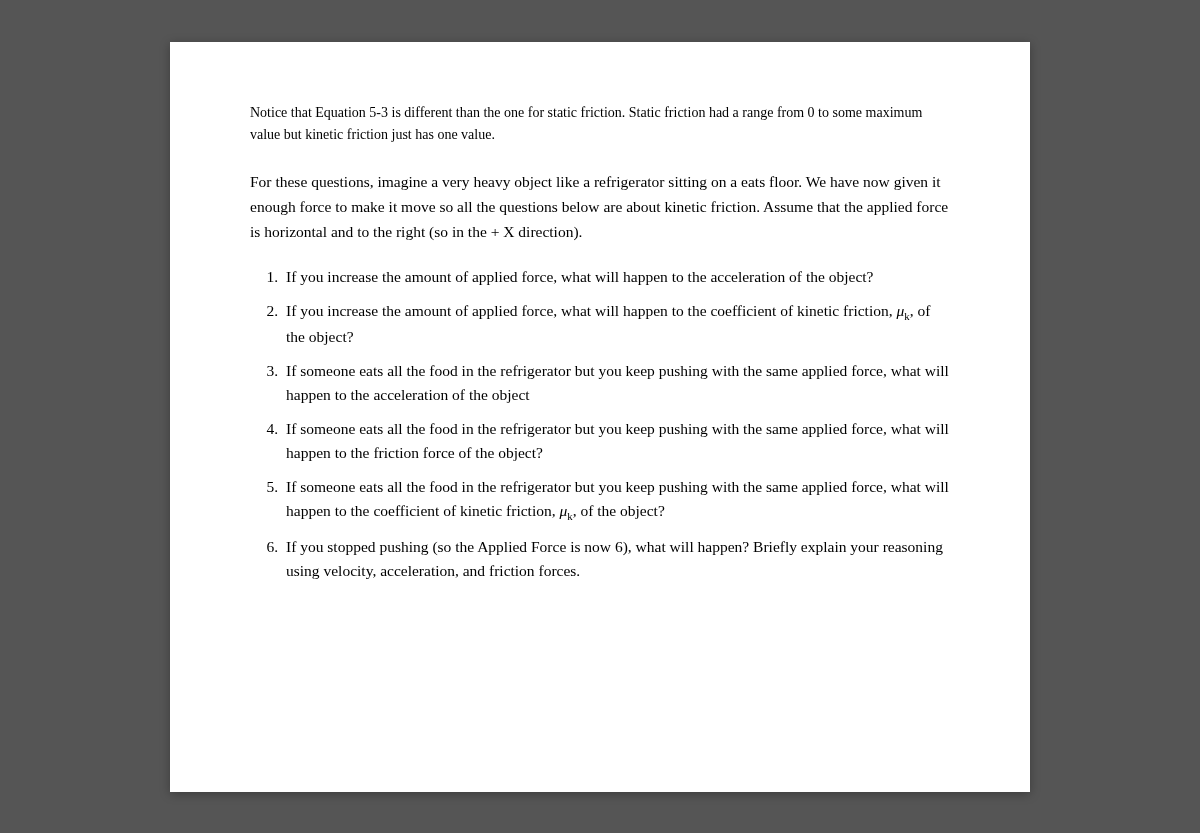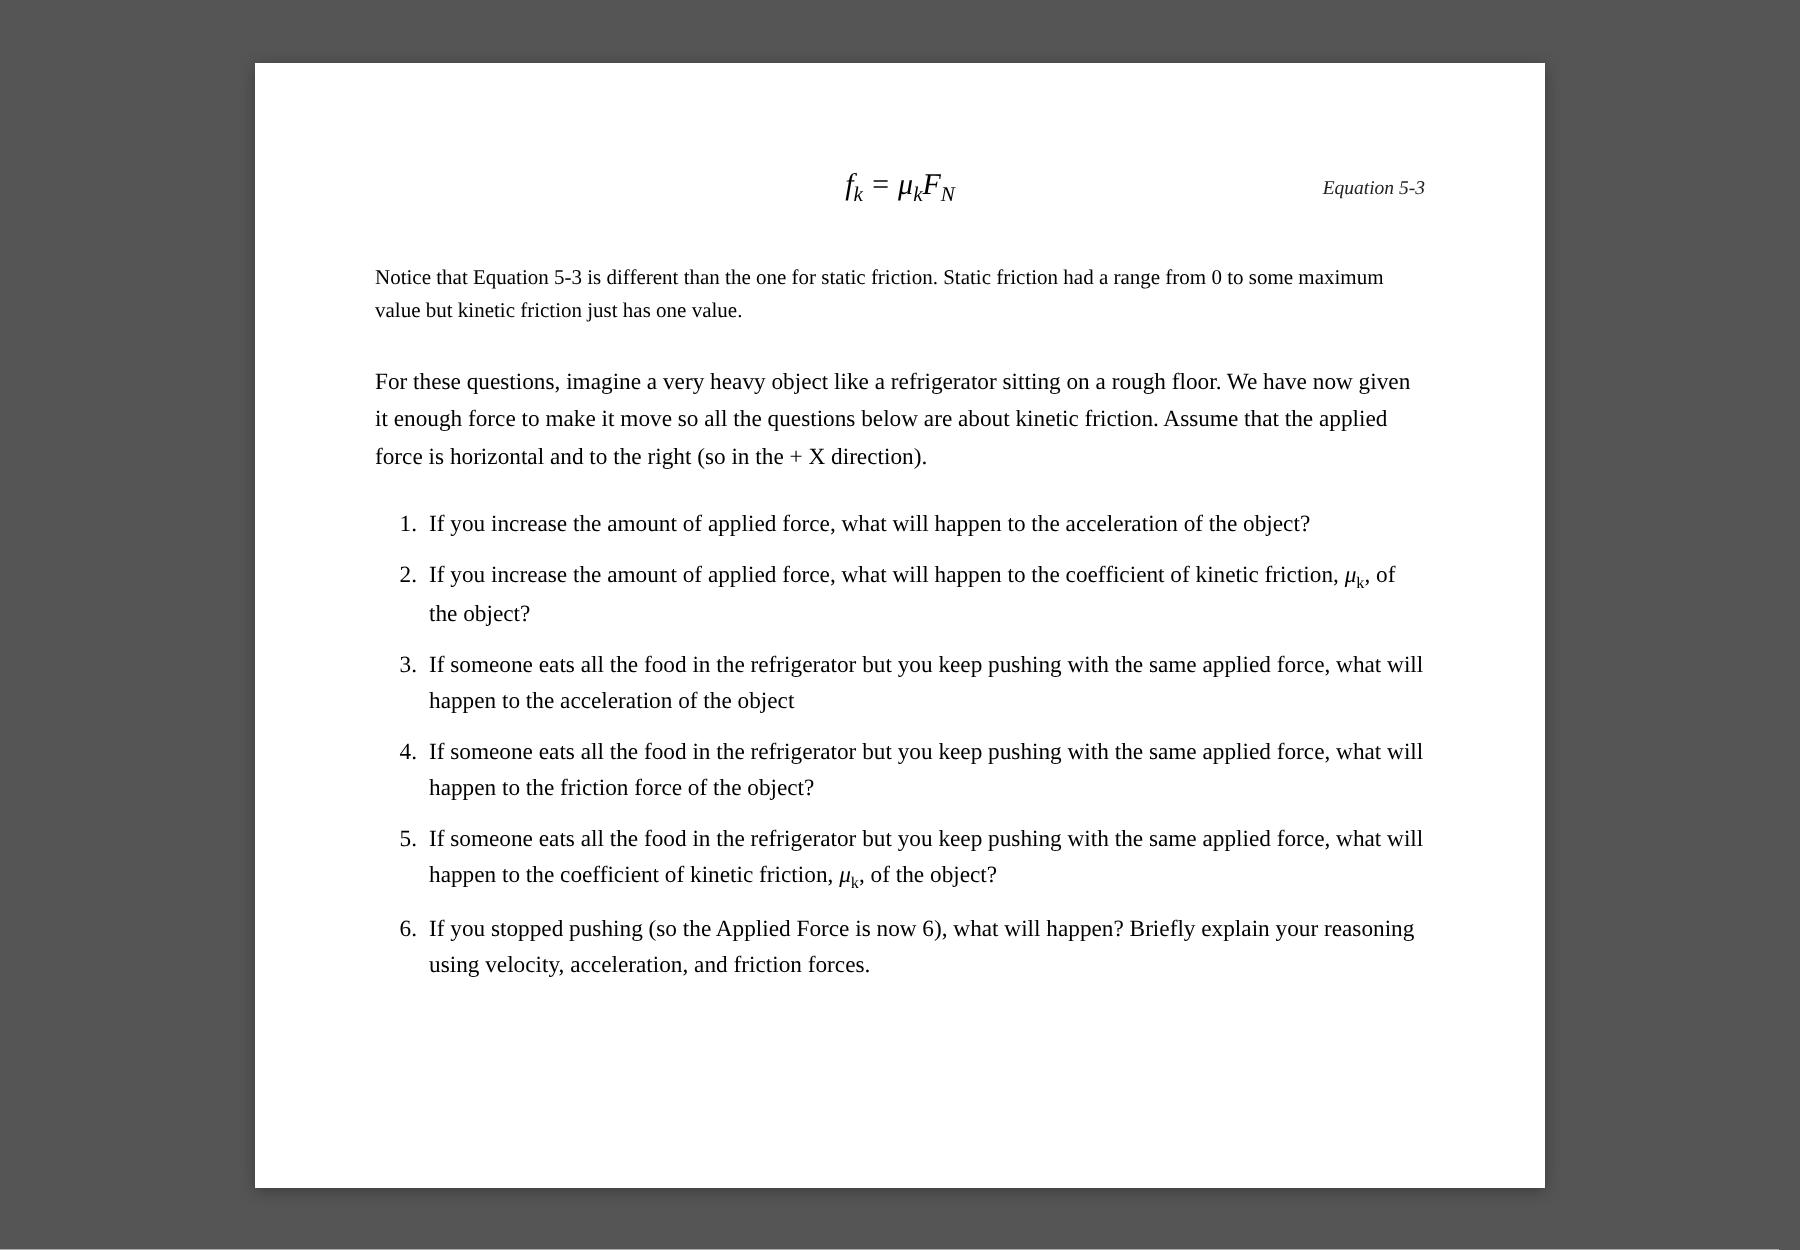--- a/index.html
+++ b/index.html
@@ -94,31 +94,25 @@
 
     sub {
       font-size: 0.7em;
     }
   </style>
 </head>
 <body>
 
 <div class="page">
 
-  <div class="equation-block">
-    <div class="equation-formula">
-      <i>f</i><sub>k</sub> = <i>μ</i><sub>k</sub><i>F</i><sub>N</sub>
-    </div>
-    <div class="equation-label">Equation 5-3</div>
-  </div>
 
   <p class="notice-text">Notice that Equation 5-3 is different than the one for static friction.  Static friction had a range from 0 to some maximum value but kinetic friction just has one value.</p>
 
 
-  <p class="intro-text">For these questions, imagine a very heavy object like a refrigerator sitting on a rough floor.  We have now given it enough force to make it move so all the questions below are about kinetic friction.  Assume that the applied force is horizontal and to the right (so in the + X direction).</p>
+  <p class="intro-text">For these questions, imagine a very heavy object like a refrigerator sitting on a eats floor.  We have now given it enough force to make it move so all the questions below are about kinetic friction.  Assume that the applied force is horizontal and to the right (so in the + X direction).</p>
 
   <ol class="question-list">
 
     <li>
       <span class="q-number">1.</span>
       <span class="q-text">If you increase the amount of applied force, what will happen to the acceleration of the object?</span>
     </li>
 
     <li>
       <span class="q-number">2.</span>

